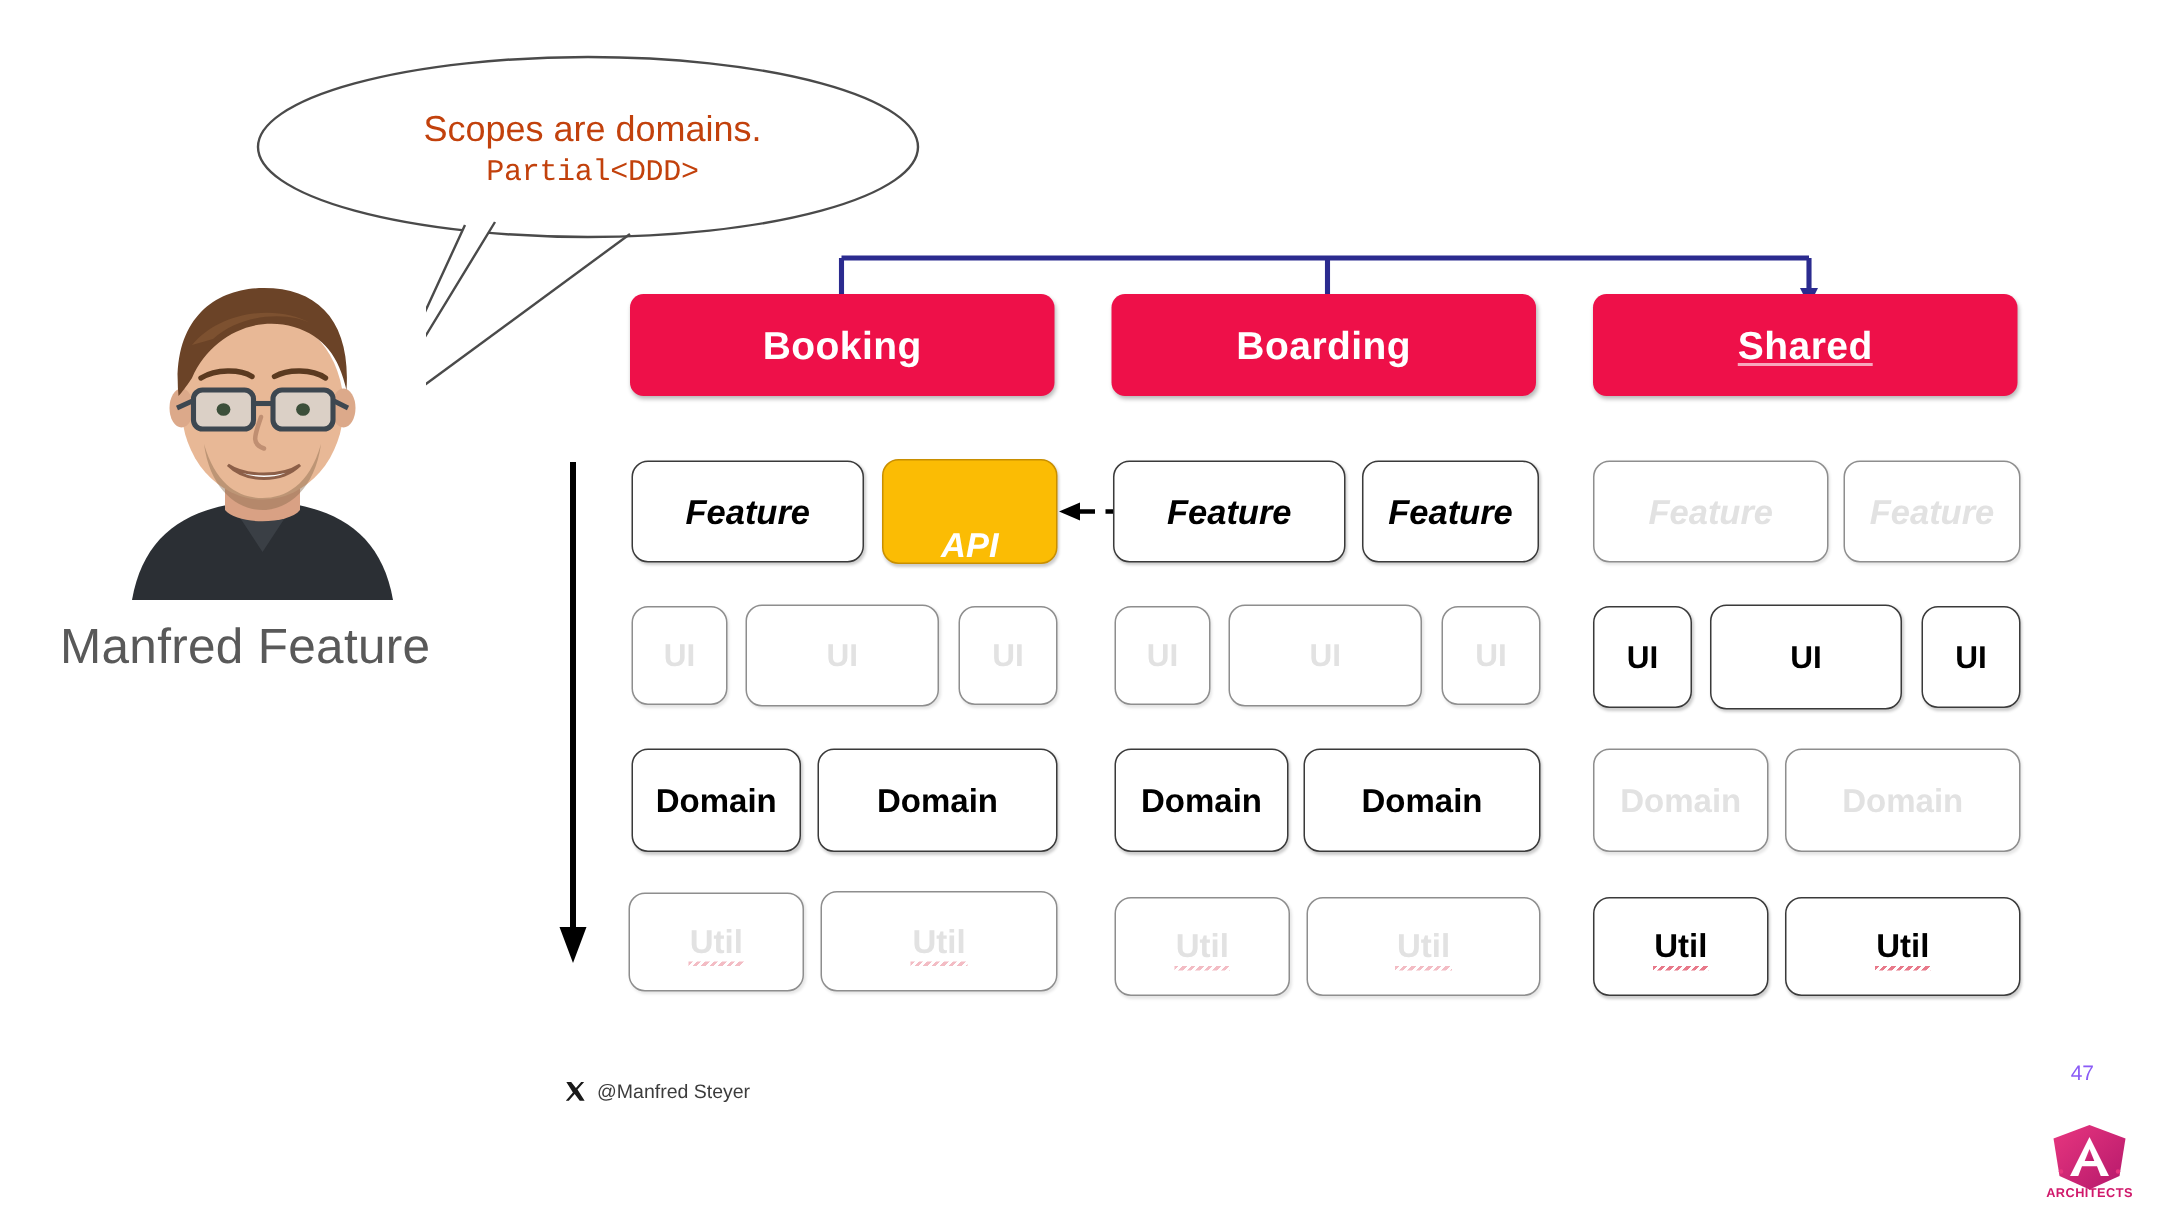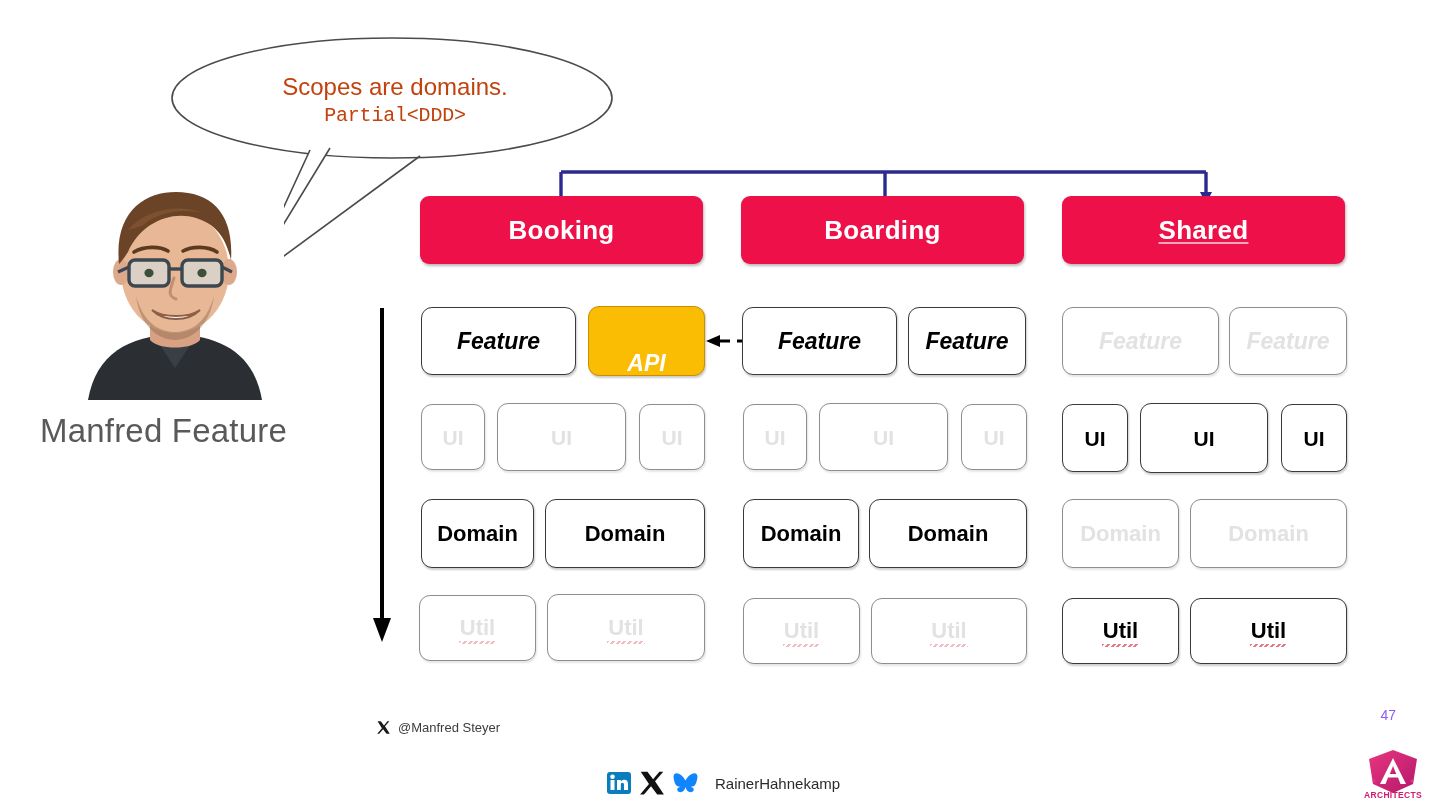--- a/index.html
+++ b/index.html
@@ -269,35 +269,20 @@
 
   <div class="handle">
     <svg width="15" height="15" viewBox="0 0 24 24">
       <path d="M2.5 2 h5.2 l5 6.6 L18.3 2 h3.2 l-7.1 8.1 L22 22 h-5.2 l-5.4-7.1 L5.1 22 H1.9 l7.6-8.7 Z" fill="#1a1a1a"></path>
     </svg>
     <span class="handle-text">@Manfred Steyer</span>
   </div>
 
   <div class="slideno">47</div>
 
-  <div class="social">
-    <svg width="26" height="26" viewBox="0 0 26 26">
-      <rect x="1" y="2" width="24" height="22" rx="3" fill="#0A7DBE"></rect>
-      <rect x="4.5" y="10" width="4" height="10" fill="#fff"></rect>
-      <circle cx="6.5" cy="6.7" r="2.3" fill="#fff"></circle>
-      <path d="M11 10 h3.8 v1.6 c.8-1.3 2.2-1.9 3.6-1.9 2.6 0 3.6 1.7 3.6 4.3 V20 h-4 v-5.2c0-1.3-.5-2-1.6-2 -1.1 0-1.6.8-1.6 2V20 H11 Z" fill="#fff"></path>
-    </svg>
-    <svg width="26" height="26" viewBox="0 0 24 24">
-      <path d="M1.6 1.5 h6.2 l5.2 7 L18.8 1.5 h3.6 l-7.6 8.9 L23 22.5 h-6.2 l-5.7-7.6 L4.6 22.5 H1 l8.2-9.6 Z" fill="#111"></path>
-    </svg>
-    <svg width="27" height="26" viewBox="0 0 28 26">
-      <path d="M14 10.5 C11.6 6.2 7.8 3 4.8 3 2.7 3 1.6 4.4 1.6 6.6 c0 2.4 1.4 7.1 2.5 8.6 1.1 1.5 3 2 4.9 1.7 -2.1.4-3.6 1.3-3.6 3 0 1.7 1.7 2.6 3.4 2.6 2.6 0 4.6-2.3 5.2-5.4 .6 3.1 2.6 5.4 5.2 5.4 1.7 0 3.4-.9 3.4-2.6 0-1.7-1.5-2.6-3.6-3 1.9.3 3.8-.2 4.9-1.7 1.1-1.5 2.5-6.2 2.5-8.6 C26.4 4.4 25.3 3 23.2 3 20.2 3 16.4 6.2 14 10.5 Z" fill="#1185FE"></path>
-    </svg>
-    <span class="social-text">RainerHahnekamp</span>
-  </div>
 
   <div class="brand">
     <svg width="62" height="46" viewBox="0 0 62 46">
       <defs>
         <linearGradient id="agrad" x1="0" y1="0" x2="1" y2="1">
           <stop offset="0%" stop-color="#E8367F"></stop>
           <stop offset="100%" stop-color="#B4186B"></stop>
         </linearGradient>
       </defs>
       <path d="M31 2 L55 11 L51 36 L31 45 L11 36 L7 11 Z" fill="url(#agrad)"></path>

